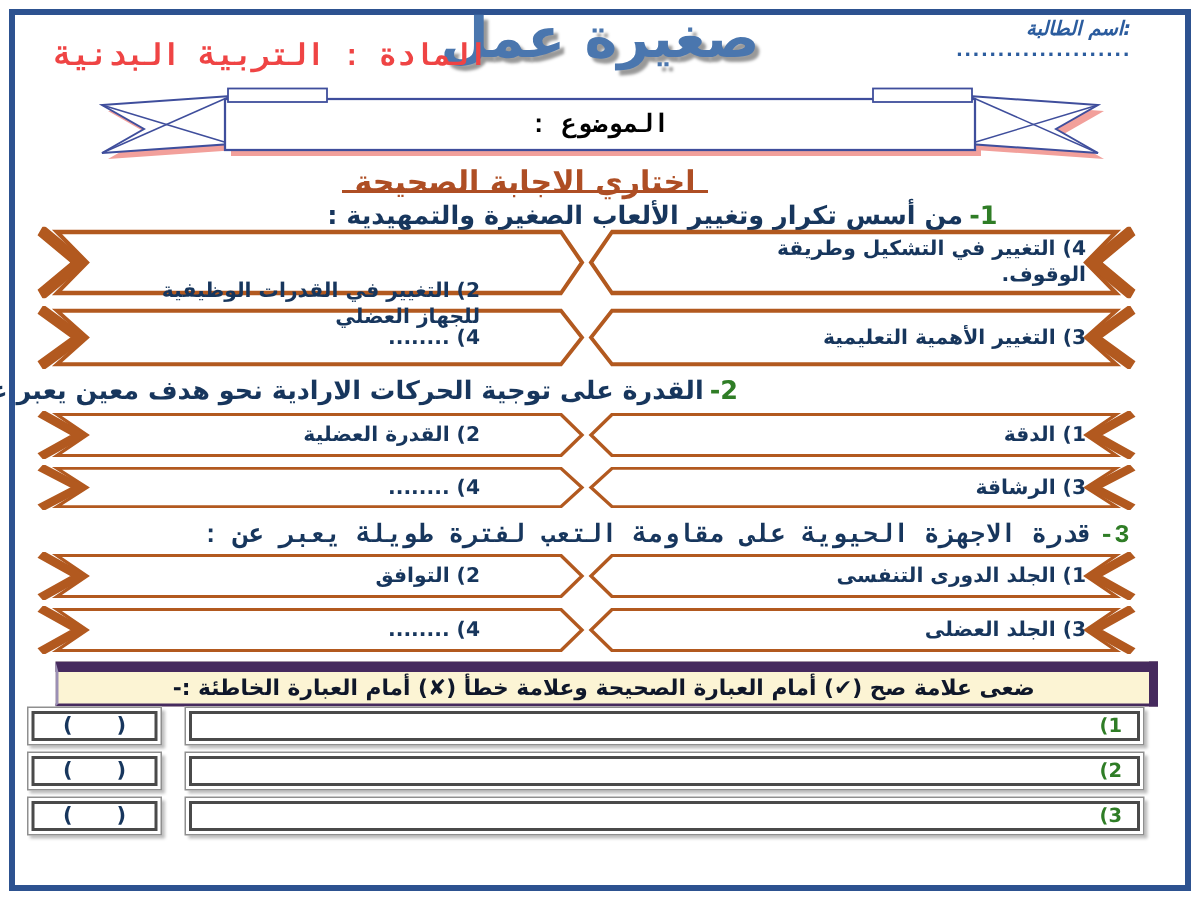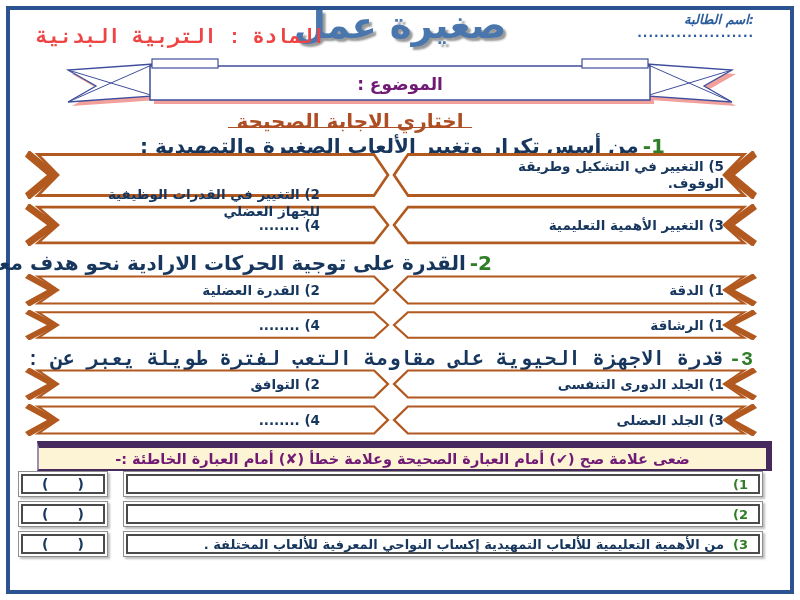--- a/index.html
+++ b/index.html
@@ -13,46 +13,46 @@
   .name-label{font-size:13px;font-style:italic;display:block;}
   .name-dots{font-size:12px;letter-spacing:1px;display:block;line-height:12px;}
   .ws-title{position:absolute;top:4px;left:280px;width:240px;text-align:center;
     font-size:37px;color:#4a76ae;text-shadow:3px 3px 2px #999;}
   .subject{position:absolute;top:24px;left:36px;font-size:20px;color:#ef4444;direction:rtl;white-space:nowrap;font-family:Liberation Mono, monospace;}
   
   .ribbon{position:absolute;left:62px;top:56px;width:676px;height:54px;}
   .ribbon svg{position:absolute;inset:0;}
   .ribbon-text{position:absolute;left:88px;top:12px;width:500px;height:31px;display:flex;
     align-items:center;justify-content:center;gap:8px;direction:rtl;font-size:17px;z-index:1;}
-  .topic-label{color:#701a75;}
+  .topic-label{color:#000000;font-family:Liberation Mono, monospace;}
   .topic-value{color:#31538f;}
   
   .choose-title{position:absolute;top:109px;left:228px;width:244px;text-align:center;
     font-size:20px;color:#ae4e24;
     background:linear-gradient(to bottom,transparent 74%,#ae4e24 74%,#ae4e24 81%,transparent 81%);}
   
-  .question{position:absolute;direction:rtl;font-size:20px;color:#17365d;white-space:nowrap;}
+  .question{position:absolute;direction:rtl;font-size:17px;color:#17365d;white-space:nowrap;}
   .q-num{color:#2f7d26;margin-left:4px;}
   #q1{top:134px;right:135px;}
   #q2{top:251px;right:308px;}
   #q3{top:346px;right:47px;font-family:Liberation Mono, monospace;}
   
   .banner{position:absolute;direction:rtl;}
   .banner>svg{position:absolute;inset:0;width:100%;height:100%;}
   .opt-text{position:relative;z-index:1;display:flex;align-items:center;height:100%;
     font-size:13.5px;color:#17365d;line-height:1.25;text-align:right;}
   .banner.r .opt-text{padding:0 46px 0 30px;}
   .banner.r.wrap .opt-text{padding:0 46px 0 95px;}
   .banner.l .opt-text{padding:0 70px 0 50px;}
   
   .instr{position:absolute;left:37px;top:441px;width:727px;height:21px;background:#fcf4d4;
     border-top:7px solid #462a5e;border-right:6px solid #462a5e;
     border-bottom:2px solid #462a5e;border-left:2px solid #9b8fb4;
     display:flex;align-items:center;justify-content:center;direction:rtl;
-    font-size:14.5px;color:#701a75;box-sizing:content-box;}
+    font-size:14.5px;color:#0f172a;box-sizing:content-box;}
   
   .stmt-box{position:absolute;left:123px;width:640px;height:26px;border:1px solid #8f8f8f;
     padding:2px;box-shadow:2px 2px 2px #bdbdbd;background:#fff;box-sizing:border-box;}
   .stmt-inner{border:2px solid #4a4a4a;height:100%;box-sizing:border-box;display:flex;
     direction:rtl;align-items:center;gap:9px;padding:0 10px;font-size:13px;color:#17365d;}
   .stmt-num{color:#2f7d26;}
   .ans-box{position:absolute;left:18px;width:90px;height:26px;border:1px solid #8f8f8f;
     padding:2px;box-shadow:2px 2px 2px #bdbdbd;background:#fff;box-sizing:border-box;}
   .ans-inner{border:2px solid #4a4a4a;height:100%;box-sizing:border-box;display:flex;
     align-items:center;justify-content:center;font-size:14px;color:#17365d;}
@@ -107,21 +107,21 @@
 
 <div class="choose-title">اختاري الاجابة الصحيحة</div>
 
 <div class="question" id="q1">
   <span class="q-num">1-</span><span>من أسس تكرار وتغيير الألعاب الصغيرة والتمهيدية :</span>
 </div>
 <div class="banner r wrap" style="left:392px;top:151px;width:378px;height:48px;">
   <svg viewBox="0 0 378 40" preserveAspectRatio="none">
       <use href="#chev-right"></use>
     </svg>
-  <div class="opt-text">5) التغيير في التشكيل وطريقة الوقوف.</div>
+  <div class="opt-text">4) التغيير في التشكيل وطريقة الوقوف.</div>
 </div>
 <div class="banner l" style="left:12px;top:151px;width:378px;height:48px;">
   <svg viewBox="0 0 378 40" preserveAspectRatio="none">
       <use href="#chev-left"></use>
     </svg>
   <div class="opt-text" style="padding-left:95px;margin-top:28px;">2) التغيير في القدرات الوظيفية للجهاز العضلي</div>
 </div>
 <div class="banner r" style="left:392px;top:204px;width:378px;height:42px;">
   <svg viewBox="0 0 378 40" preserveAspectRatio="none">
       <use href="#chev-right"></use>
@@ -147,21 +147,21 @@
 <div class="banner l" style="left:12px;top:274px;width:378px;height:32px;">
   <svg viewBox="0 0 378 40" preserveAspectRatio="none">
       <use href="#chev-left"></use>
     </svg>
   <div class="opt-text">2) القدرة العضلية</div>
 </div>
 <div class="banner r" style="left:392px;top:310px;width:378px;height:30px;">
   <svg viewBox="0 0 378 40" preserveAspectRatio="none">
       <use href="#chev-right"></use>
     </svg>
-  <div class="opt-text">1) الرشاقة</div>
+  <div class="opt-text">3) الرشاقة</div>
 </div>
 <div class="banner l" style="left:12px;top:310px;width:378px;height:30px;">
   <svg viewBox="0 0 378 40" preserveAspectRatio="none">
       <use href="#chev-left"></use>
     </svg>
   <div class="opt-text">4) ........</div>
 </div>
 
 <div class="question" id="q3">
   <span class="q-num">3-</span><span>قدرة الاجهزة الحيوية على مقاومة التعب لفترة طويلة يعبر عن :</span>
@@ -207,18 +207,17 @@
     <span class="stmt-num">2)</span>
   </div>
 </div>
 <div class="ans-box row2">
   <div class="ans-inner">(&nbsp;&nbsp;&nbsp;&nbsp;&nbsp;&nbsp;)</div>
 </div>
 
 <div class="stmt-box row3">
   <div class="stmt-inner">
     <span class="stmt-num">3)</span>
-    <span>من الأهمية التعليمية للألعاب التمهيدية إكساب النواحي المعرفية للألعاب المختلفة .</span>
   </div>
 </div>
 <div class="ans-box row3">
   <div class="ans-inner">(&nbsp;&nbsp;&nbsp;&nbsp;&nbsp;&nbsp;)</div>
 </div>
 
 </body></html>

